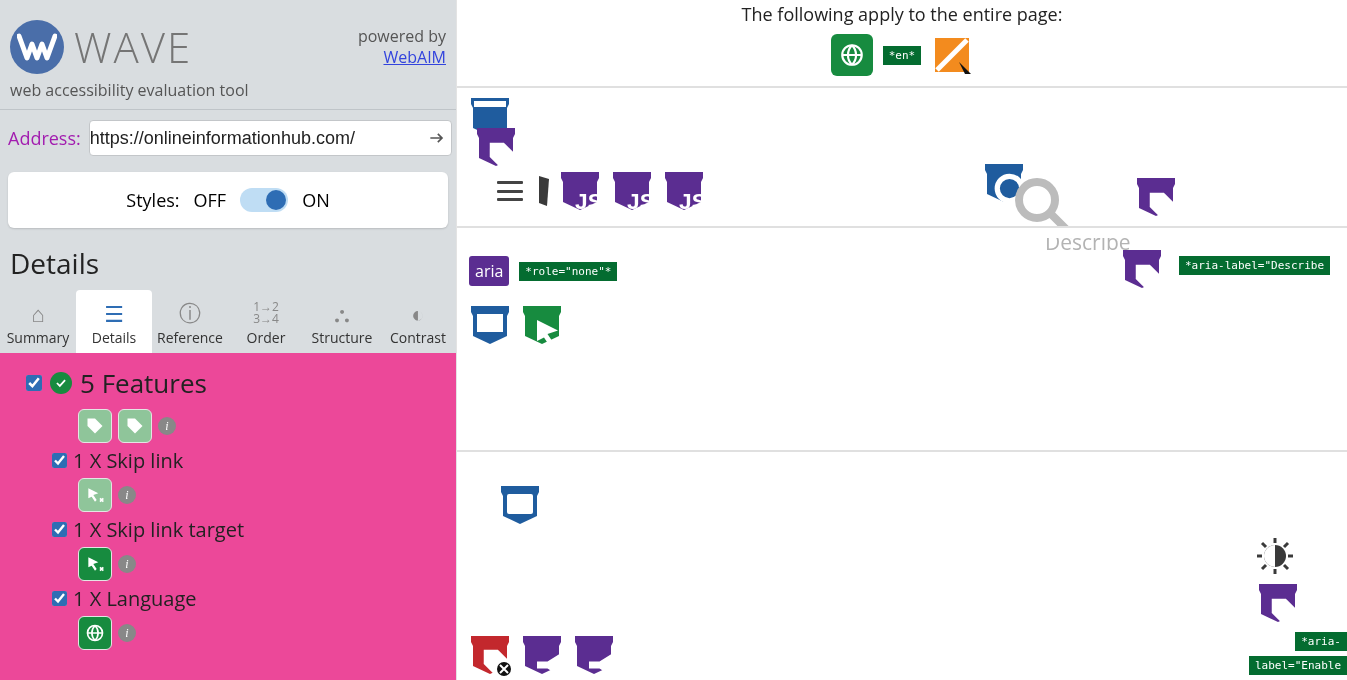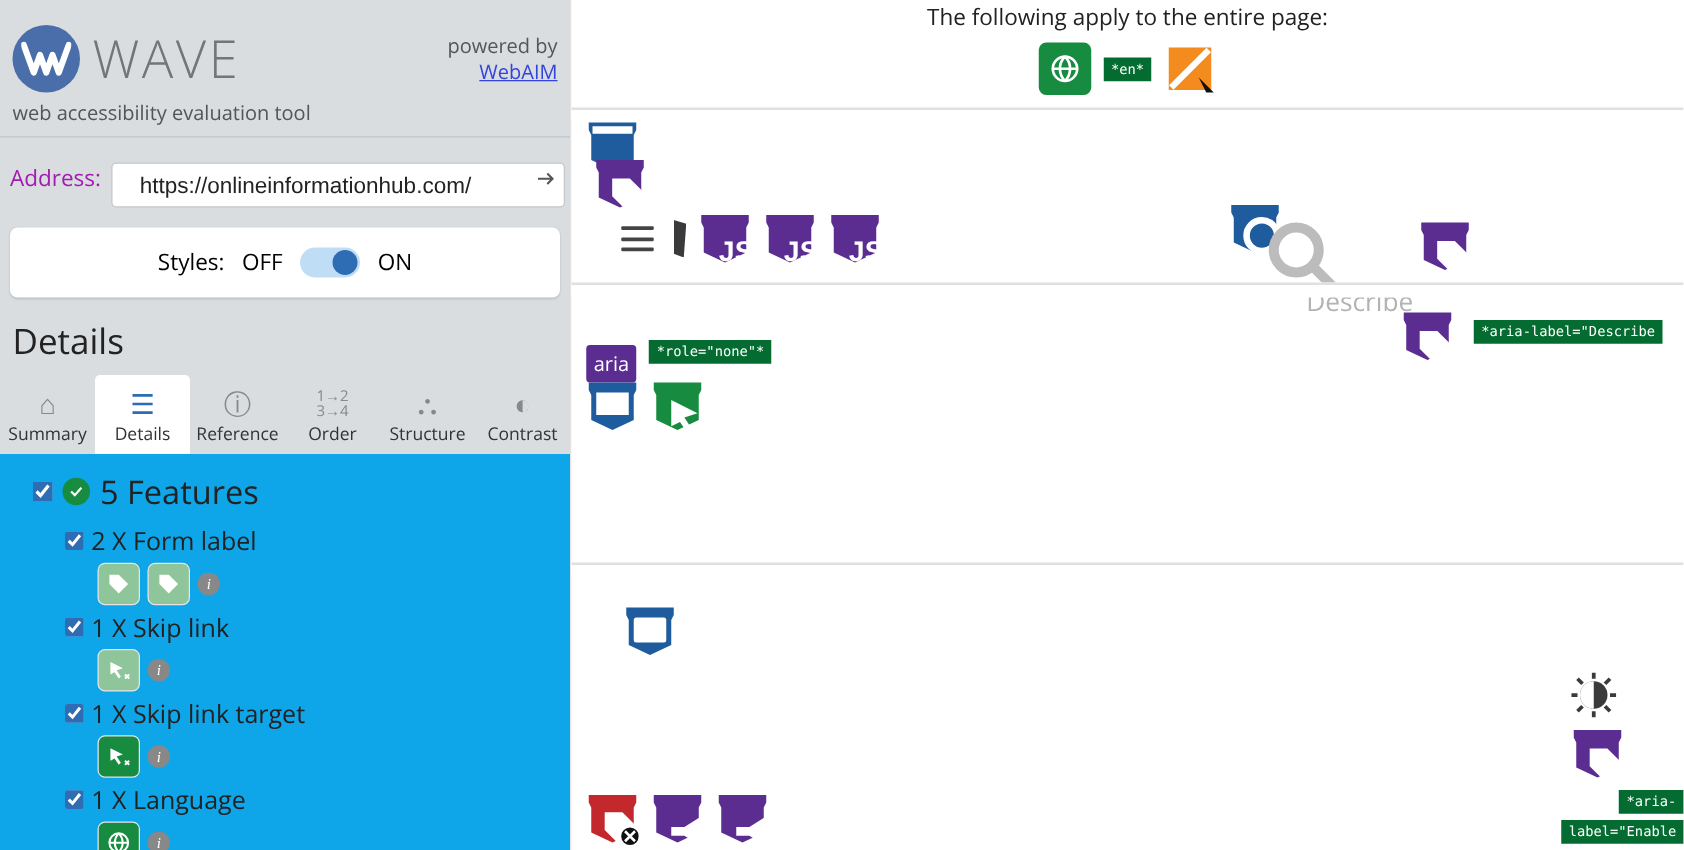--- a/index.html
+++ b/index.html
@@ -13,36 +13,36 @@
   .brand-logo { width: 54px; height: 54px; border-radius: 50%; background: #4a6ea9; display:flex; align-items:center; justify-content:center; }
   .brand-logo svg { width: 40px; height: 30px; }
   .brand-text { font-size: 42px; font-weight: 300; color: #757575; letter-spacing: 2px; }
   .powered { text-align: right; font-size: 16px; color: #555; line-height: 1.3; }
   .powered a { color: #3344dd; text-decoration: underline; cursor: pointer; }
   .subtitle { padding: 0 10px 8px 10px; font-size: 16px; color: #555; }
   .sidebar-rule { border: none; border-top: 1px solid #bfc4c8; }
 
   .addr-row { display:flex; align-items:center; gap:8px; padding: 10px 8px; }
   .addr-label { font-size: 18px; color: #a21caf; }
-  .addr-input { flex:1; height: 36px; border: 1px solid #c3c6c9; border-radius: 4px; background:#fff; font-size:18px; padding: 0 34px 0 22px; color:#222;margin-top:10px; }
+  .addr-input { flex:1; height: 36px; border: 1px solid #c3c6c9; border-radius: 4px; background:#fff; font-size:18px; padding: 0 34px 0 0; color:#222; }
   .addr-go { margin-left:-34px; width:22px; height:22px; color:#555; cursor:pointer; display:flex; align-items:center; justify-content:center; }
 
   .styles-card { margin: 6px 8px 10px 8px; background:#fff; border-radius:6px; box-shadow: 0 1px 2px rgba(0,0,0,.15); padding: 16px 0; display:flex; align-items:center; justify-content:center; gap:14px; font-size:18px;}
   .toggle { width:48px; height:24px; background:#bfddf4; border-radius:12px; position:relative; cursor:pointer; }
   .toggle .knob { position:absolute; right:2px; top:2px; width:20px; height:20px; border-radius:50%; background:#2e6db4; }
 
   .panel-title { font-size: 28px; color:#222; padding: 6px 10px 8px 10px; }
 
   .tabbar { display:flex; align-items:flex-end; background:#d9dde0; }
   .tab { flex:1; text-align:center; padding:10px 2px 6px 2px; font-size:14px; color:#333; cursor:pointer; }
   .tab .ticon { font-size:22px; color:#888; height:26px; display:flex; align-items:center; justify-content:center; margin-bottom:2px;}
   .tab.active { background:#fff; border-radius:4px 4px 0 0; }
   .tab.active .ticon { color:#2e6db4; }
 
-  .details-body { background:#0ea5e9; flex:1; overflow-y:scroll; padding: 10px 4px 10px 26px; position:relative; }
+  .details-body { background:#ec4899; flex:1; overflow-y:scroll; padding: 10px 4px 10px 26px; position:relative; }
   .details-body::-webkit-scrollbar { width:16px; }
   .details-body::-webkit-scrollbar-thumb { background:#c1c1c1; border-radius:2px; }
   .details-body::-webkit-scrollbar-track { background:#f1f1f1; }
 
   .cat-row { display:flex; align-items:center; gap:8px; margin: 2px 0 8px 0; }
   .cat-row input[type=checkbox] { width:16px; height:16px; accent-color:#2e6db4; }
   .cat-badge { width:22px; height:22px; border-radius:50%; background:#178b3f; display:flex; align-items:center; justify-content:center; }
   .cat-title { font-size:26px; color:#222; }
 
   .item { margin-left: 26px; margin-bottom: 4px; }
@@ -56,21 +56,21 @@
   .info-dot { width:18px; height:18px; border-radius:50%; background:#888; color:#fff; font-size:12px; font-style:italic; display:flex; align-items:center; justify-content:center; cursor:pointer; font-family: Georgia, serif;}
 
   
   .main { flex:1; height:680px; background:#fff; position:relative; overflow:hidden; border-left:1px solid #e3e3e3;}
   .main .sep { position:absolute; left:0; right:0; height:12px; background:#fff; border-top:2px solid #e0e0e0; }
   .entire { text-align:center; padding-top:2px; font-size:18px; color:#222;}
   .entire-icons { display:flex; gap:10px; justify-content:center; margin:8px 0 22px 0; align-items:center;}
 
   .badge { width:42px; height:42px; display:inline-flex; align-items:center; justify-content:center; position:relative; }
   .badge.shield svg { width:42px; height:42px; }
-  .aria-box { background:#5b2d91; color:#fff; padding:4px 6px; font-size:16px; border-radius:3px;margin-top:20px; }
+  .aria-box { background:#5b2d91; color:#fff; padding:4px 6px; font-size:16px; border-radius:3px; }
   .green-pill { background:#046c30; color:#fff; padding:3px 6px; font-size:11px; font-family: monospace;}
 
   .ham { width:26px; height:20px; display:inline-flex; flex-direction:column; justify-content:space-between; margin-right:6px;}
   .ham span{ height:3px; background:#444; border-radius:1px;}
 
   .search-glass { width:70px; height:70px; position:absolute; }
   .describe-lbl { position:absolute; color:#b3b3b3; font-size:21px; }
 
   .row { position:absolute; left:12px; display:flex; align-items:center; gap:10px; }
 
@@ -172,24 +172,20 @@
       <input type="checkbox" checked="" style="">
       <span class="cat-badge">
           <svg width="14" height="14" viewBox="0 0 24 24">
             <path d="M5 12 L10 17 L19 7" fill="none" stroke="#fff" stroke-width="3"></path>
           </svg>
         </span>
       <span class="cat-title"><span>5</span> <span>Features</span></span>
     </div>
 
     <div class="item">
-      <div class="item-row">
-        <input type="checkbox" checked="" style="">
-        <span class="lbl"><span>2</span> <span>X Form label</span></span>
-      </div>
       <div class="chips">
         <span class="chip chip-green-lt">
             <svg width="20" height="20" viewBox="0 0 24 24">
               <use href="#sym-tag" class="f-white"></use>
             </svg>
           </span>
         <span class="chip chip-green-lt">
             <svg width="20" height="20" viewBox="0 0 24 24">
               <use href="#sym-tag" class="f-white"></use>
             </svg>

